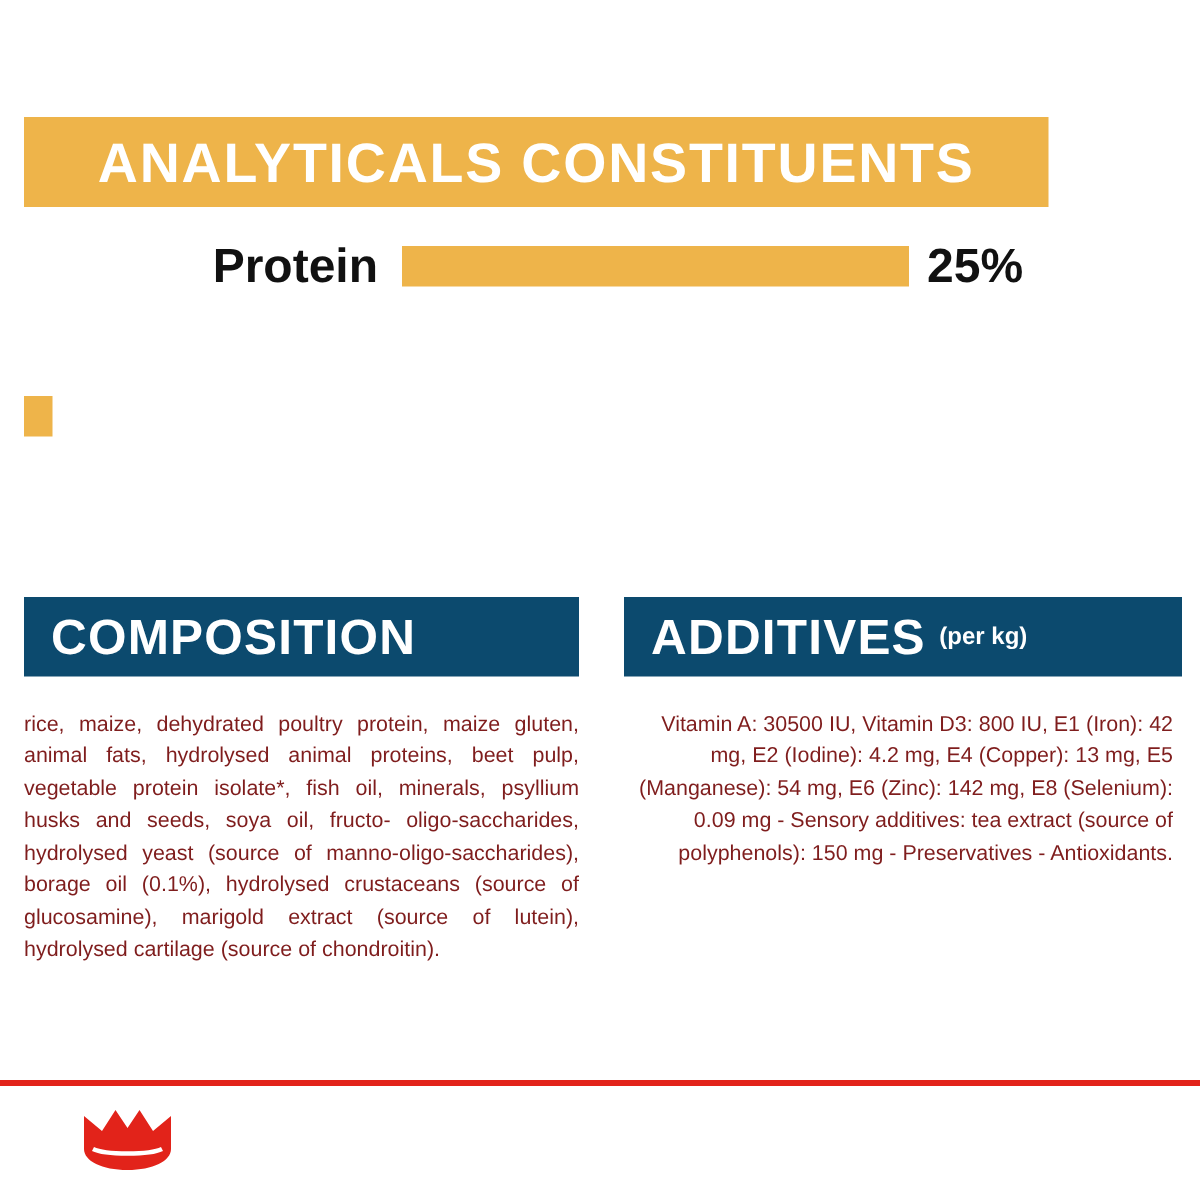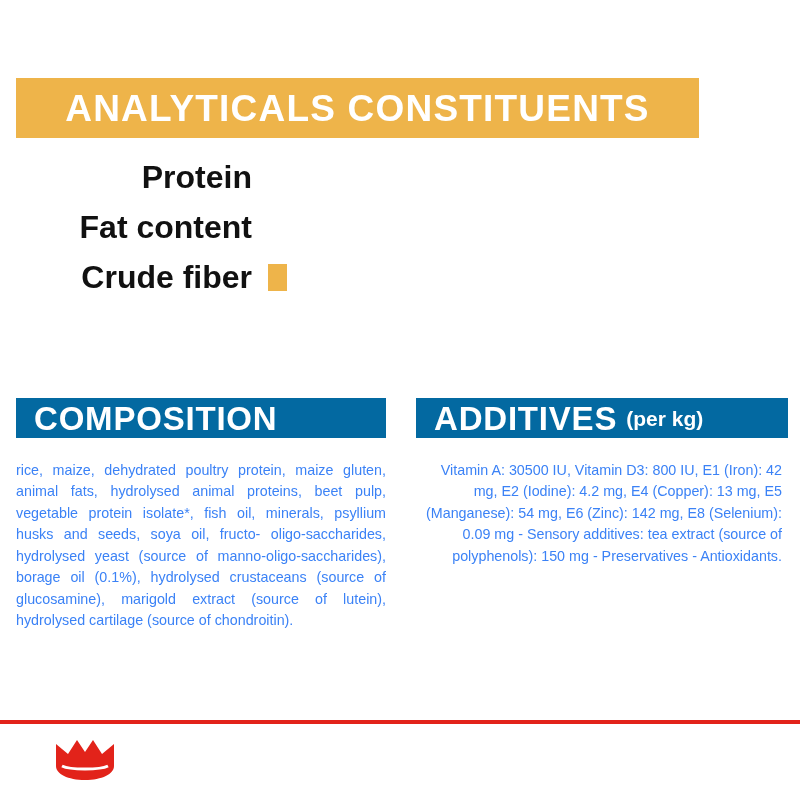--- a/index.html
+++ b/index.html
@@ -87,48 +87,48 @@
   }
   .panel.left {
     left: 16px;
     width: 370px;
   }
   .panel.right {
     left: 416px;
     width: 372px;
   }
   .panel-header {
-    background: #0369a1;
-    height: 40px;
+    background: #0c4a6e;
+    height: 53px;
     display: flex;
     align-items: center;
     padding-left: 18px;
     box-sizing: border-box;
   }
   .panel-header .panel-title {
     color: #ffffff;
     font-size: 33px;
     font-weight: bold;
     letter-spacing: 0.8px;
     line-height: 1;
     white-space: nowrap;
   }
   .panel-header .panel-suffix {
     color: #ffffff;
-    font-size: 21px;
+    font-size: 16px;
     font-weight: bold;
     margin-left: 9px;
     line-height: 1;
     white-space: nowrap;
   }
   .panel-body {
     margin-top: 22px;
     font-size: 14.3px;
     line-height: 1.5;
-    color: #3b82f6;
+    color: #7f1d1d;
     text-align: justify;
     text-justify: inter-word;
   }
   .panel-body.left-body {
     width: 370px;
   }
   .panel-body.right-body {
     width: 366px;
     text-align: right;
   }
@@ -156,28 +156,30 @@
 <div class="page">
 
   <div class="analyticals-header">
     <span class="title">ANALYTICALS CONSTITUENTS</span>
   </div>
 
   <div class="nutrients">
 
     <div class="nutrient-row">
       <div class="nutrient-label">Protein</div>
+      <div class="nutrient-bar-wrap">
+        <div class="nutrient-bar" style="width:338px"></div>
+        <div class="nutrient-value">25%</div>
+      </div>
     </div>
 
     <div class="nutrient-row">
-      <div class="nutrient-label">Fat content</div>
     </div>
 
     <div class="nutrient-row">
-      <div class="nutrient-label">Crude fiber</div>
       <div class="nutrient-bar-wrap">
         <div class="nutrient-bar" style="width:19px"></div>
       </div>
     </div>
 
   </div>
 
   <div class="panel left">
     <div class="panel-header">
       <span class="panel-title">COMPOSITION</span>

